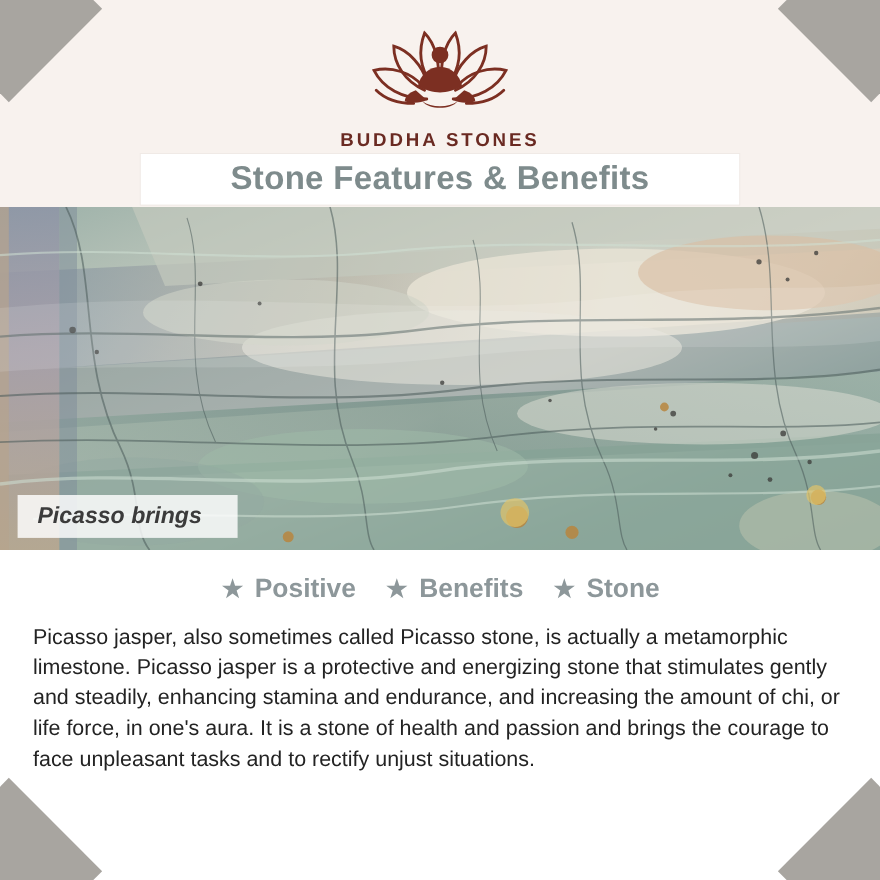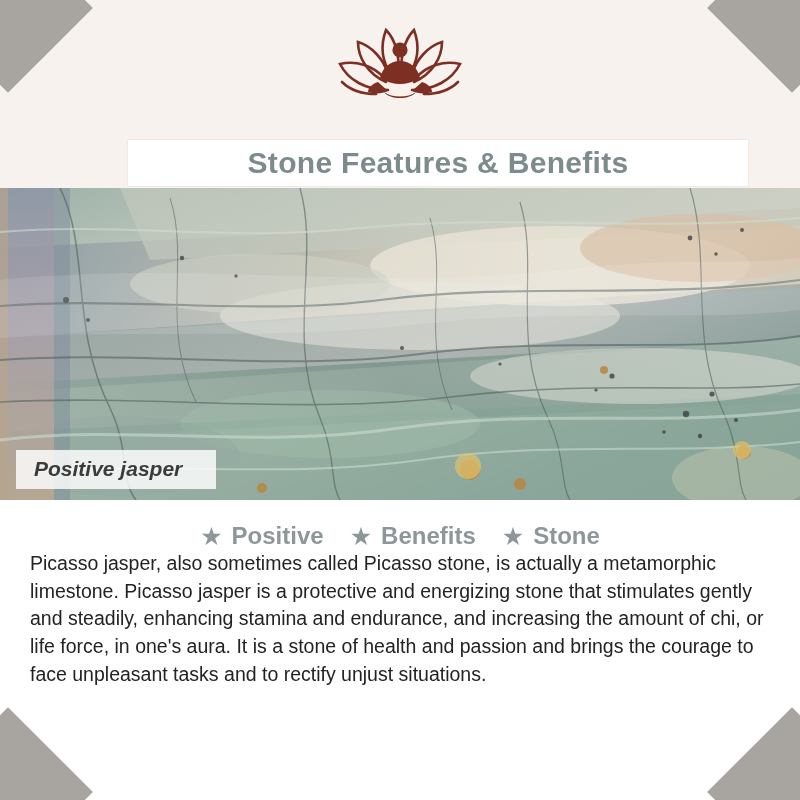--- a/index.html
+++ b/index.html
@@ -61,21 +61,21 @@
     margin-top: 6px;
     font-size: 17px;
     letter-spacing: 2.6px;
     color: #6a2a22;
     font-weight: bold;
   }
 
   .title-band {
     position: absolute;
     top: 140px; left: 128px;
-    width: 620px; height: 46px;
+    width: 544px; height: 46px;
     background: #ffffff;
     display: flex; align-items: center; justify-content: center;
     box-shadow: 0 0 0 1px rgba(0,0,0,0.03);
   }
   .title-band .title {
     font-size: 30px;
     font-weight: bold;
     color: #7e8b8c;
     letter-spacing: 0.3px;
     white-space: nowrap;
@@ -131,20 +131,21 @@
     font-size: 25px;
     line-height: 1;
   }
   .kw .kw-label {
     font-size: 24px;
     font-weight: bold;
     color: #8d979a;
     text-align: center;
   }
   .description {
+    margin-top: 16px;
     font-size: 19.5px;
     line-height: 1.42;
     color: #232323;
     text-align: left;
     padding: 0 4px;
   }
 </style>
 </head>
 <body>
 
@@ -271,29 +272,30 @@
           </g>
           <g fill="#7c2f22">
             <circle cx="74" cy="30" r="7.6"></circle>
             <path d="M74,41 C64,41 56,48 54,58 C60,62 68,64 74,64 C80,64 88,62 94,58 C92,48 84,41 74,41 Z"></path>
             <path d="M52,62 C46,64 42,68 42,72 C48,74 56,74 62,71 Z"></path>
             <path d="M96,62 C102,64 106,68 106,72 C100,74 92,74 86,71 Z"></path>
             <path d="M58,72 C66,78 82,78 90,72 C84,80 64,80 58,72 Z"></path>
           </g>
         </svg>
       </span>
+      <span class="brand-name">BUDDHA STONES</span>
     </div>
 
     <div class="title-band">
       <span class="title">Stone Features &amp; Benefits</span>
     </div>
   </div>
 
   <div class="caption">
-    <span class="caption-text">Positive jasper</span>
+    <span class="caption-text">Picasso brings</span>
   </div>
 
   <div class="body-panel">
     <div class="keywords">
       <div class="kw">
         <span class="star">★</span>
         <span class="kw-label">Positive</span>
       </div>
       <div class="kw">
         <span class="star">★</span>

